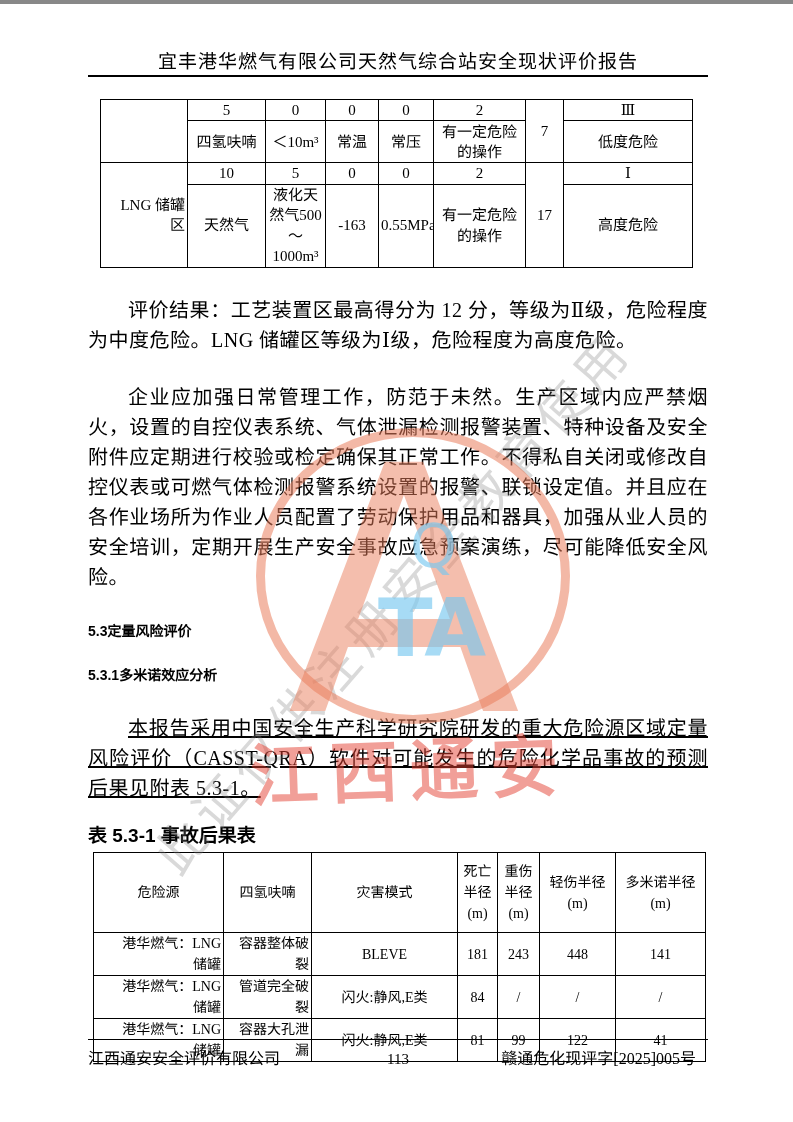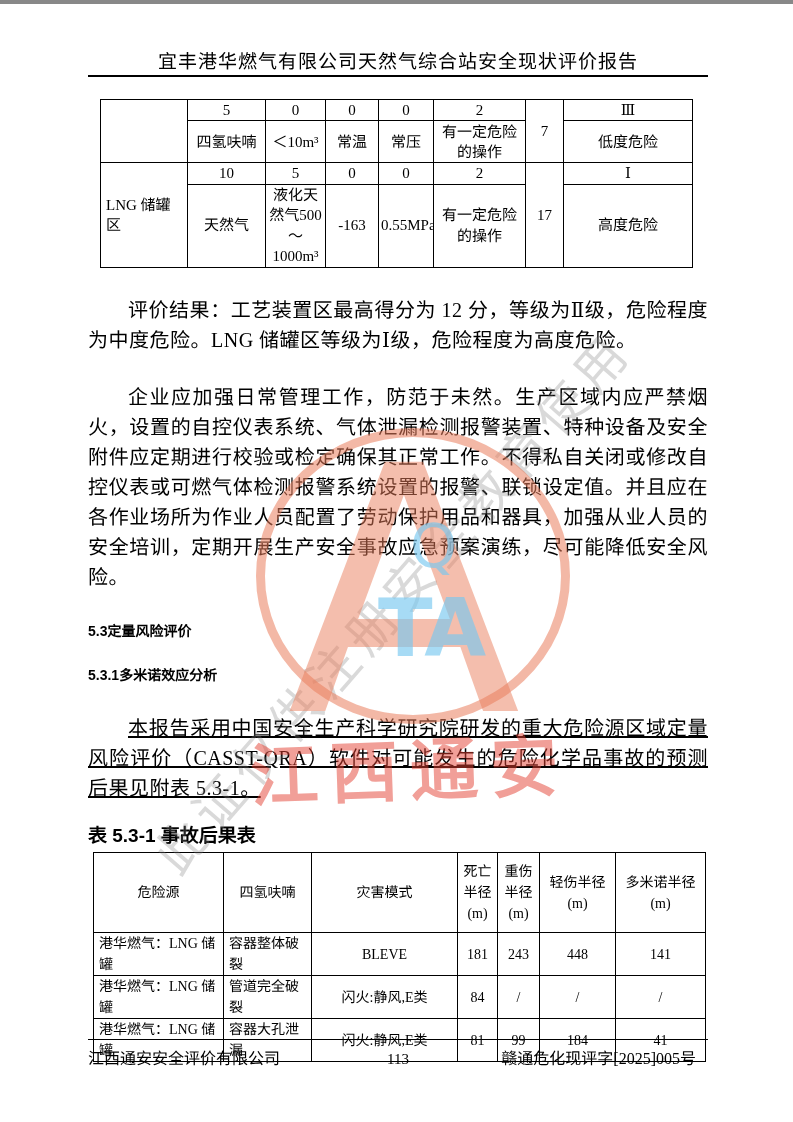--- a/index.html
+++ b/index.html
@@ -22,21 +22,21 @@
     position:absolute;top:71px;left:88px;width:620px;
     border-top:2px solid #000;height:0;
   }
   
   table{border-collapse:collapse;table-layout:fixed;}
   td{border:1px solid #000;text-align:center;vertical-align:middle;
      padding:0 2px;line-height:1.35;overflow:hidden;}
   .t1{position:absolute;top:95px;left:100px;width:592px;font-size:15px;}
   .t2{position:absolute;top:848px;left:93px;width:612px;font-size:14px;}
   .t2 td{line-height:1.5;}
-  .tl{text-align:left;padding-left:5px;}
+  .tl{text-align:right;padding-left:13px;}
   .h20{height:20px;} .h42{height:42px;} .h21{height:21px;} .h83{height:83px;}
   .hh{height:80px;} .hr27{height:27px;}
   
   .para{
     position:absolute;left:88px;width:620px;
     font-size:20px;line-height:30px;
     text-align:justify;text-justify:inter-character;
     text-indent:2em;letter-spacing:0.5px;
   }
   .p1{top:271px;} .p2{top:358px;} .p3{top:689px;text-decoration:underline;}
@@ -201,21 +201,21 @@
       <td>/</td>
       <td>/</td>
       <td>/</td>
     </tr>
     <tr class="hr27">
       <td class="tl">港华燃气：LNG 储罐</td>
       <td class="tl">容器大孔泄漏</td>
       <td>闪火:静风,E类</td>
       <td>81</td>
       <td>99</td>
-      <td>184</td>
+      <td>122</td>
       <td>41</td>
     </tr>
   </tbody>
     </table>
 
   <div class="footer-rule"></div>
   <div class="footer">
     <span class="fl">江西通安安全评价有限公司</span>
     <span class="fc">113</span>
     <span class="fr">赣通危化现评字[2025]005号</span>

